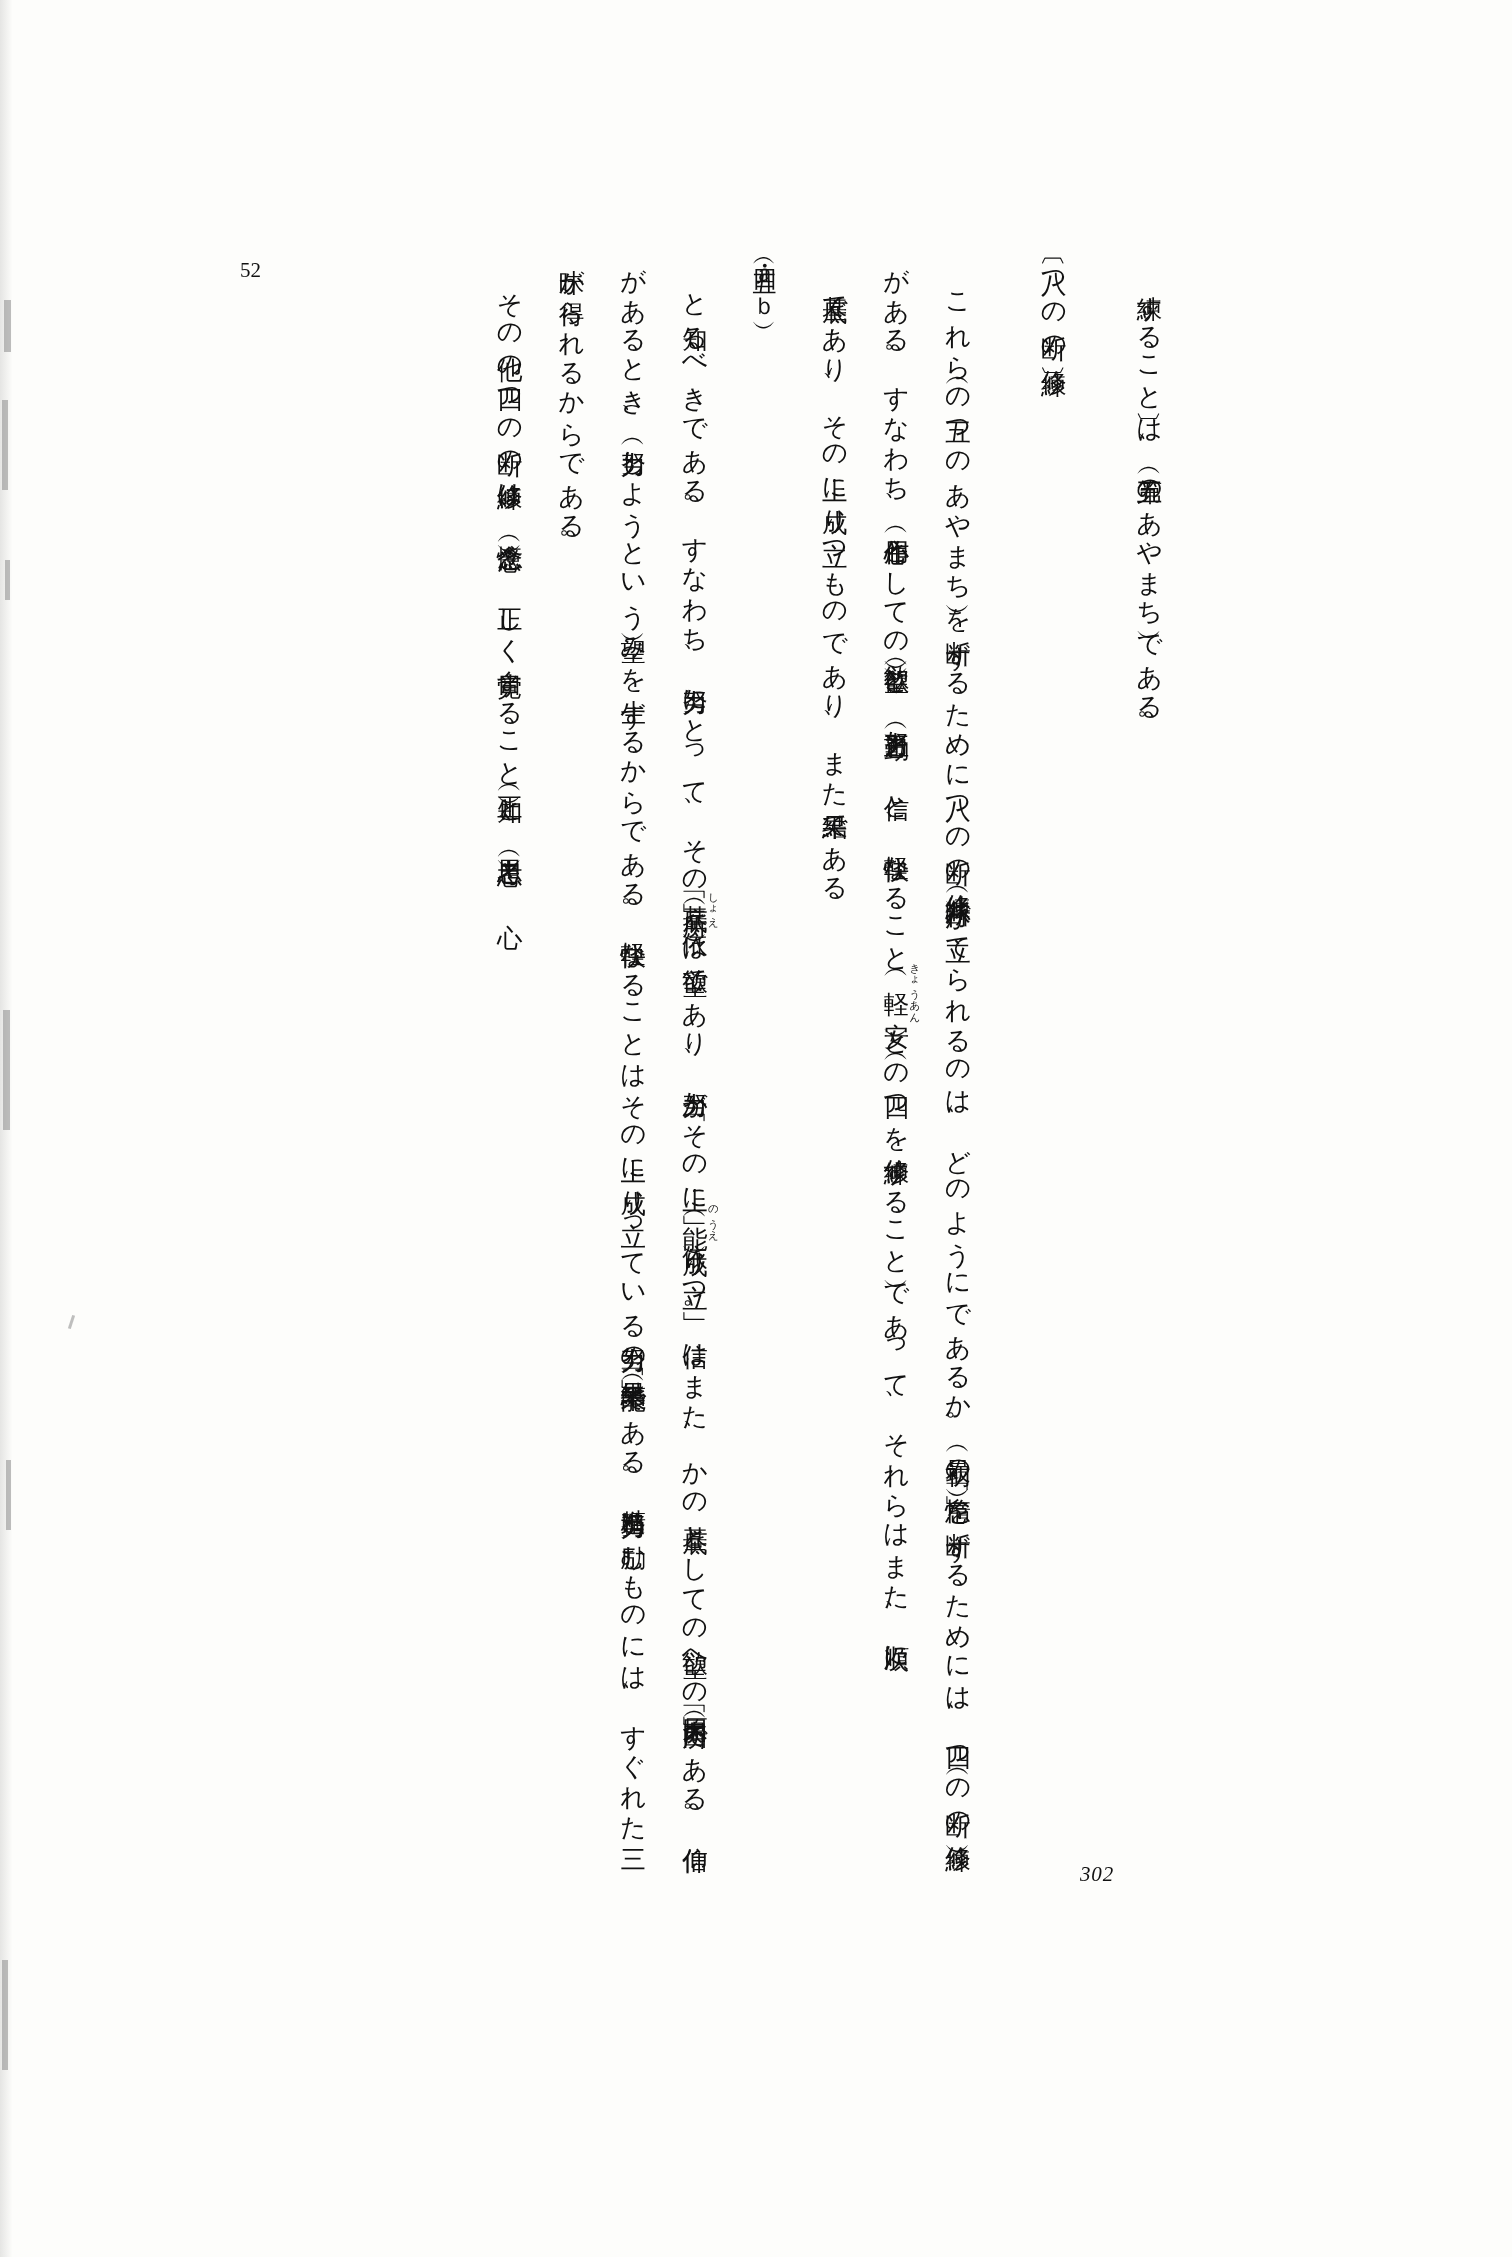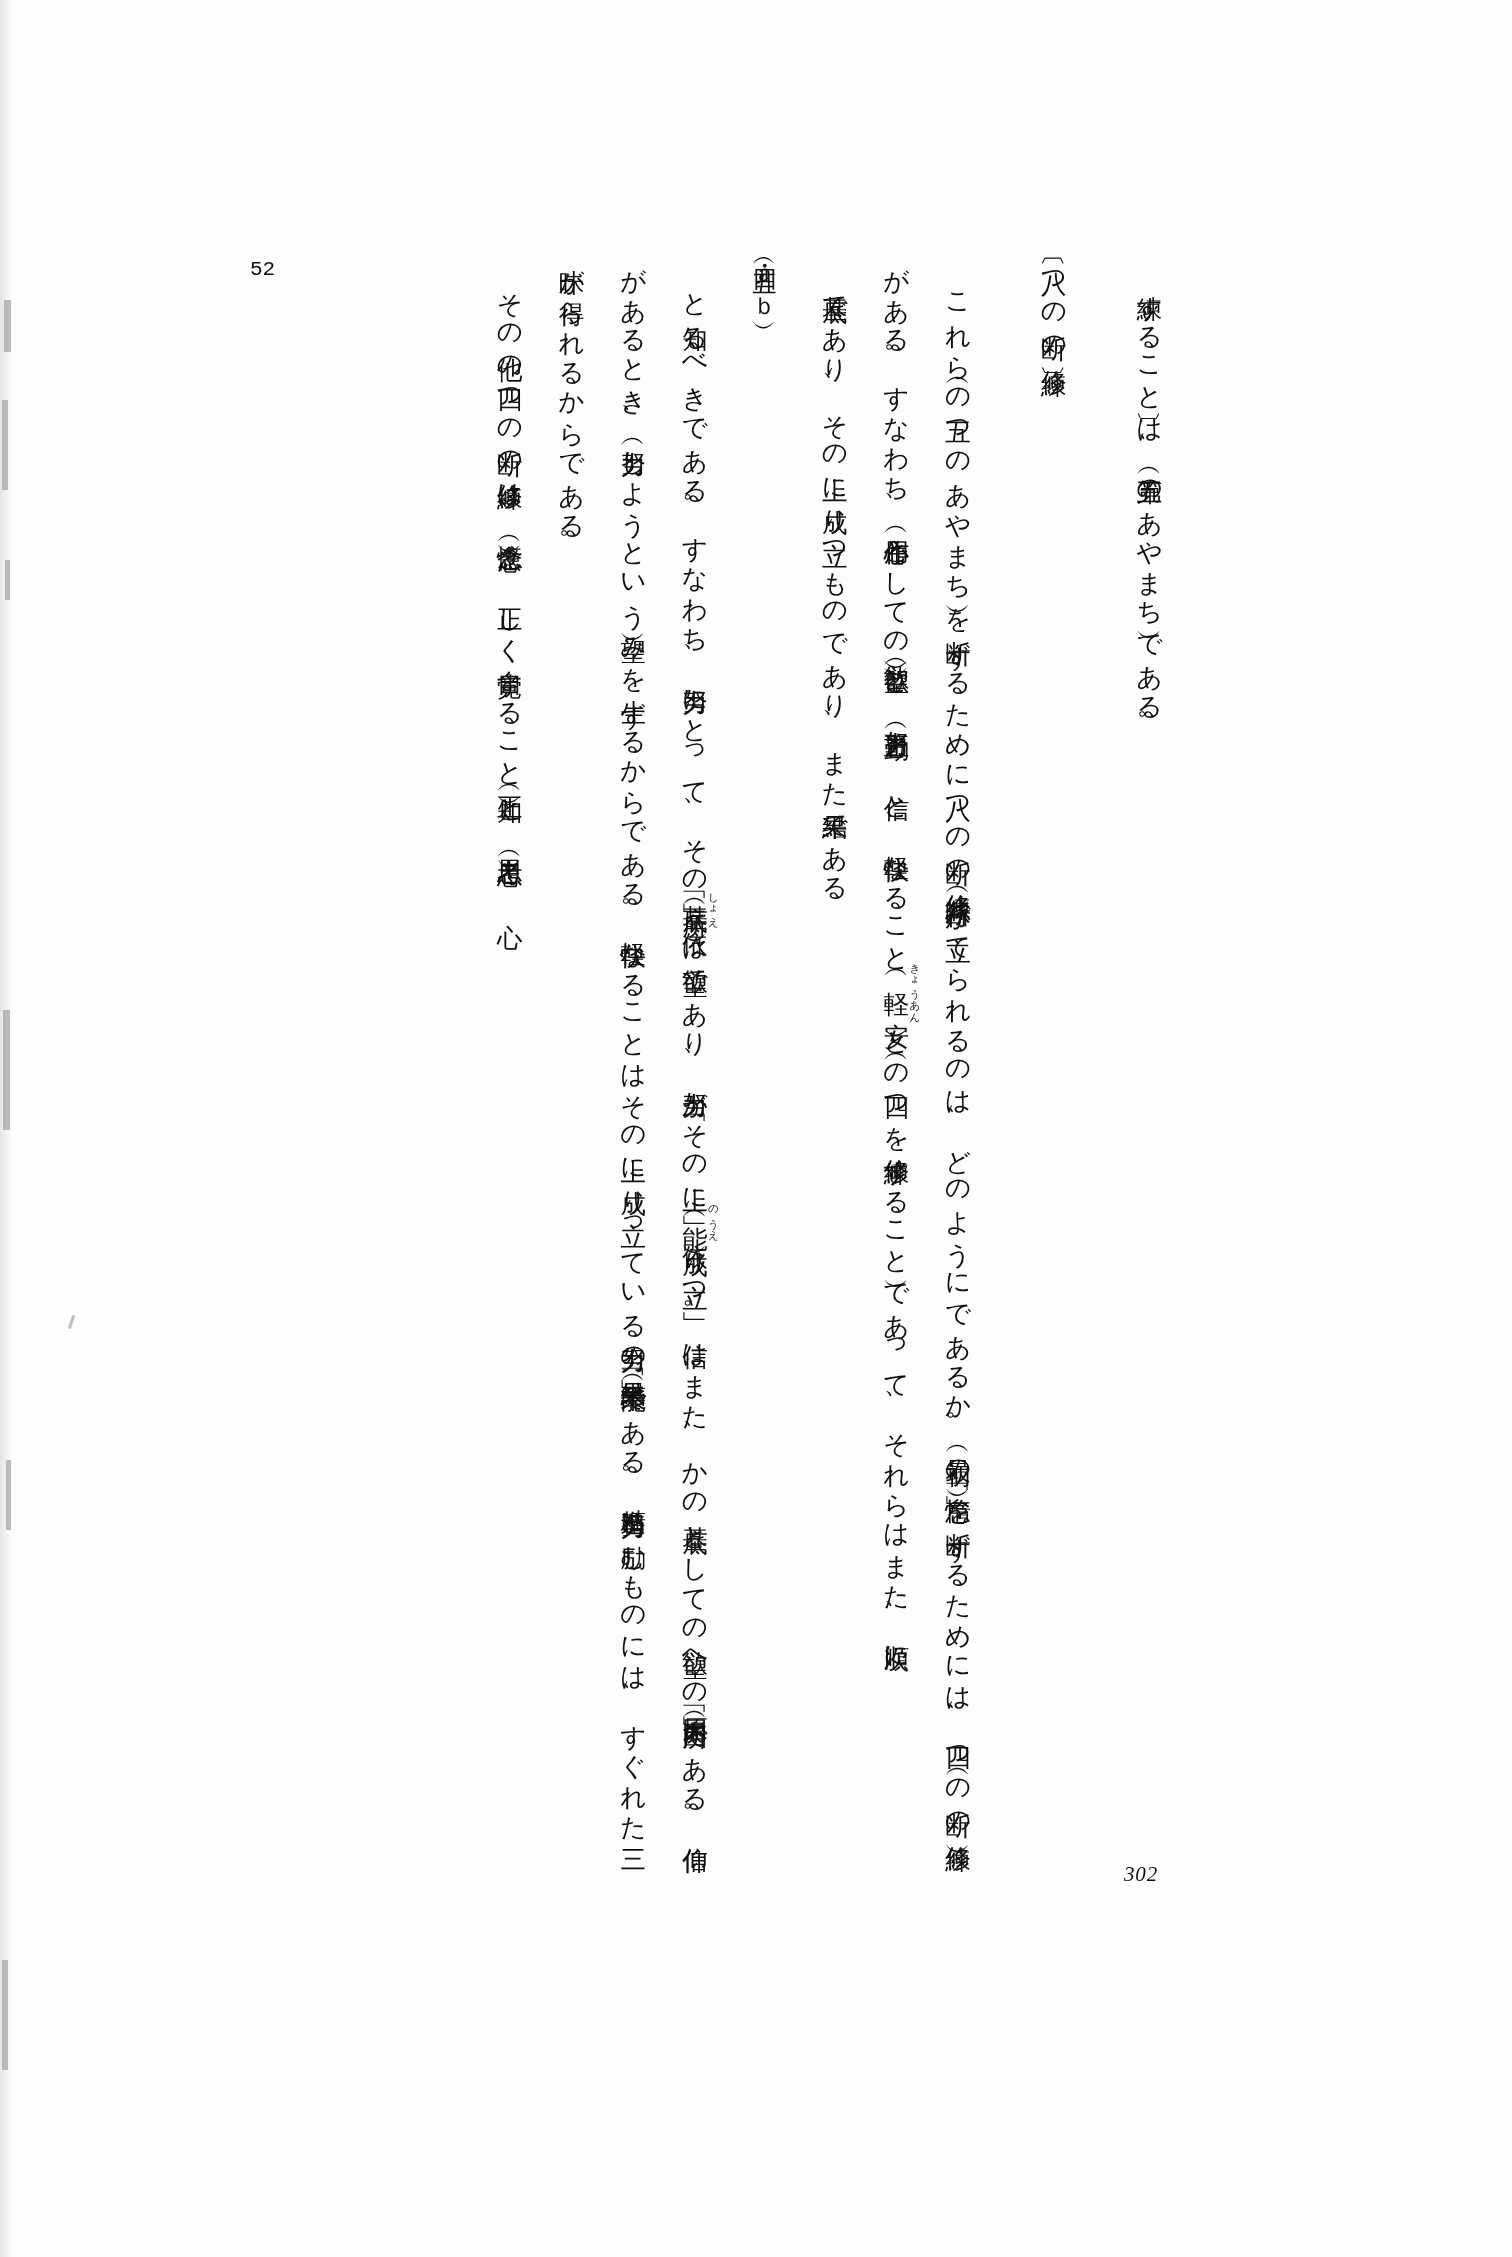--- a/index.html
+++ b/index.html
@@ -68,33 +68,32 @@
 
   ruby { ruby-position: over; }
   rt {
     font-size: 10.5px;
     letter-spacing: .02em;
   }
 
   
   .folio-left {
     position: absolute;
-    left: 250px;
+    left: 240px;
     top: 258px;
     font-size: 21px;
-    font-family: Liberation Mono, monospace;
+    font-family: Liberation Serif, serif;
   }
   .folio-right {
     position: absolute;
     left: 1080px;
     top: 1862px;
     font-size: 21px;
     font-style: italic;
     letter-spacing: .04em;
-    margin-left: 44px;
   }
 </style>
 </head>
 <body>
 
 <div class="page">
 
   <div class="scan-edge"></div>
   <div class="speck" style="left:4px;  top:300px;  width:7px;  height:52px;"></div>
   <div class="speck" style="left:2px;  top:400px;  width:6px;  height:90px;"></div>

